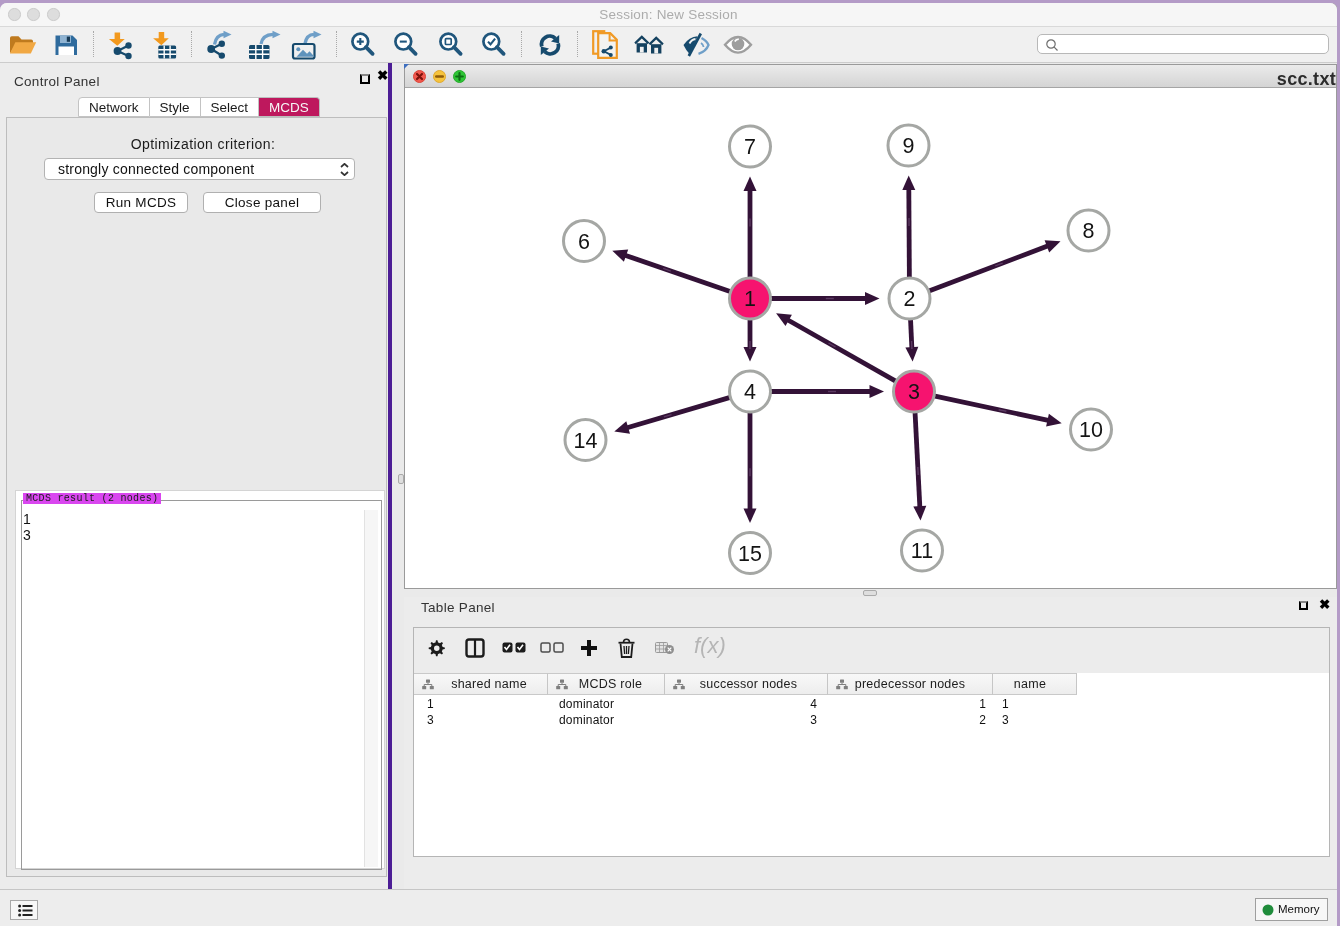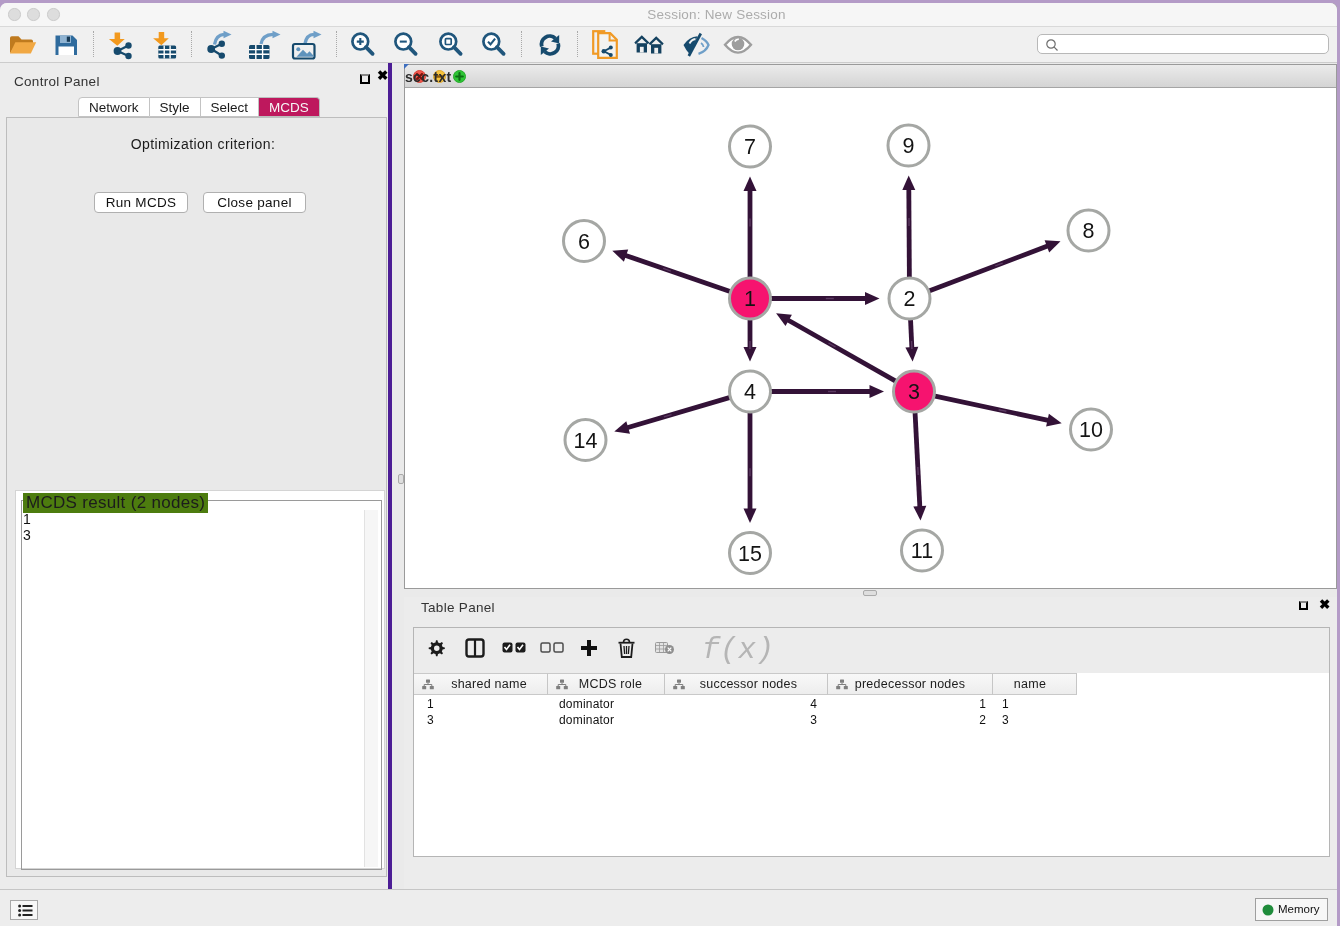--- a/index.html
+++ b/index.html
@@ -1,21 +1,21 @@
 <!DOCTYPE html>
 <html><head>
 <meta charset="utf-8">
 <style>
 * { margin:0; padding:0; box-sizing:border-box; }
 html,body { width:1340px; height:926px; overflow:hidden; }
 body { background:#b49bc7; font-family:"Liberation Sans", sans-serif; position:relative; }
 .abs { position:absolute; }
 #win { position:absolute; left:0; top:3px; width:1337px; height:923px; background:#ececec; border-radius:7px 7px 0 0; box-shadow:1px 0 0 #a9a9a9; }
 
-#titlebar { position:absolute; left:0; top:0; width:1337px; height:24px; background:#f6f6f6; border-radius:7px 7px 0 0; border-bottom:1px solid #d9d9d9;padding-left:48px; }
+#titlebar { position:absolute; left:0; top:0; width:1337px; height:24px; background:#f6f6f6; border-radius:7px 7px 0 0; border-bottom:1px solid #d9d9d9; }
 .tl { position:absolute; top:5px; width:12.5px; height:12.5px; border-radius:50%; background:#dddddd; border:1px solid #cbcbcb; }
 #wtitle { position:absolute; top:4px; width:100%; text-align:center; font-size:13.5px; letter-spacing:0.2px; color:#acacac; }
 
 #toolbar { position:absolute; left:0; top:24px; width:1337px; height:36px; background:#f0f0f0; border-bottom:1px solid #cccccc; }
 .tbi { position:absolute; top:3px; width:30px; height:30px; }
 .tbsep { position:absolute; top:4px; height:26px; width:0; border-left:1px dotted #a9a9a9; }
 #searchbox { position:absolute; left:1037px; top:7px; width:292px; height:20px; background:#ffffff; border:1px solid #b8b8b8; border-radius:5px; }
 
 #content { position:absolute; left:0; top:60px; width:1337px; height:826px; background:#eaeaea; }
 
@@ -26,27 +26,27 @@
 .tab { height:20px; line-height:20px; font-size:13.5px; text-align:center; background:#ffffff; border:1px solid #c3c3c3; border-left:none; color:#1a1a1a; padding:0 10px; }
 .tab.first { border-left:1px solid #c3c3c3; border-radius:4px 0 0 0; }
 .tab.sel { background:#be185d; color:#f6f6f6; border-radius:0 4px 0 0; border-color:#bdbdbd; }
 
 #optlabel { position:absolute; left:7px; top:73px; width:392px; text-align:center; font-size:14px; letter-spacing:0.4px; color:#1c1c1c; }
 #combo { position:absolute; left:44px; top:95px; width:311px; height:22px; background:#ffffff; border:1px solid #b3b3b3; border-radius:4px; font-size:14px; letter-spacing:0.2px; color:#111; line-height:21px; padding-left:13px; }
 .btn { position:absolute; height:21px; background:#ffffff; border:1px solid #b0b0b0; border-radius:4px; font-size:13.5px; letter-spacing:0.3px; color:#111; text-align:center; line-height:19px; }
 
 #grpwhite { position:absolute; left:15px; top:427px; width:370px; height:379px; background:#ffffff; border:1px solid #d4d4d4; }
 #grp { position:absolute; left:21px; top:437px; width:361px; height:370px; border:1px solid #9a9a9a; }
-#grplegend { position:absolute; left:23px; top:430px; background:#4d7c0f; padding:0 3px; font-size:17px; letter-spacing:0.3px; color:#1c1c1c; }
+#grplegend { position:absolute; left:23px; top:430px; background:#d946ef; padding:0 3px; font-size:10px; letter-spacing:0.3px; color:#1c1c1c;font-family:Liberation Mono, monospace; }
 #grptext { position:absolute; left:23px; top:448px; font-size:14px; color:#111; line-height:16.3px; }
 #grpsb { position:absolute; left:364px; top:447px; width:14px; height:357px; background:#f6f6f6; border-left:1px solid #e2e2e2; }
 
 #nwin { position:absolute; left:404px; top:1px; width:933px; height:525px; border:1px solid #9a9a9a; background:#ffffff; }
 #ntitle { position:absolute; left:0; top:0; width:100%; height:23px; background:linear-gradient(#ebebeb,#d4d4d4); border-bottom:1px solid #a5a5a5; }
-#ntext { position:absolute; top:4px; width:100%; text-align:left; font-size:14px; letter-spacing:0.3px; font-weight:bold; color:#2c2c2c; }
+#ntext { position:absolute; top:4px; width:100%; text-align:right; font-size:18px; letter-spacing:0.3px; font-weight:bold; color:#2c2c2c; }
 .mac { position:absolute; top:5px; width:13px; height:13px; border-radius:50%; box-sizing:border-box; display:flex; align-items:center; justify-content:center; }
 
 #tp { position:absolute; left:404px; top:534px; width:933px; height:292px; background:#ececec; }
 #tpheader { position:absolute; left:17px; top:3px; font-size:13.5px; letter-spacing:0.3px; color:#333333; }
 #tpbox { position:absolute; left:9px; top:30px; width:917px; height:230px; background:#ffffff; border:1px solid #b5b5b5; }
 #tptools { position:absolute; left:0; top:0; width:100%; height:45px; background:#ececec; }
 
 #thead { position:absolute; left:0; top:45px; height:22px; display:flex; }
 .th { height:22px; background:linear-gradient(#f8f8f8,#ededed); border-right:1px solid #c6c6c6; border-top:1px solid #c9c9c9; border-bottom:1px solid #c9c9c9; position:relative; font-size:12.5px; letter-spacing:0.25px; color:#1c1c1c; }
 .th span { position:absolute; width:100%; text-align:center; top:3px; left:0; box-sizing:border-box; }
@@ -212,22 +212,26 @@
       <div class="abs" style="left:360px;top:11px;width:10px;height:10px;border:2px solid #000;border-top-color:#888;"></div>
       <div class="abs" style="left:377px;top:7px;font-size:13.5px;font-weight:bold;color:#000;line-height:11px;">✖</div>
       <div id="cpbox"></div>
       <div class="tabrow" style="left:78px;top:34px;">
         <div class="tab first">Network</div>
         <div class="tab">Style</div>
         <div class="tab">Select</div>
         <div class="tab sel">MCDS</div>
       </div>
       <div id="optlabel">Optimization criterion:</div>
+      <div id="combo">strongly connected component<svg width="9" height="13" style="position:absolute;right:5px;top:4px" viewBox="0 0 9 13">
+            <path d="M1 4 L4.5 0.8 L8 4" fill="none" stroke="#333" stroke-width="1.7"></path>
+            <path d="M1 9 L4.5 12.2 L8 9" fill="none" stroke="#333" stroke-width="1.7"></path>
+          </svg></div>
       <div class="btn" style="left:94px;top:129px;width:94px;">Run MCDS</div>
-      <div class="btn" style="left:203px;top:129px;width:103px;">Close panel</div>
+      <div class="btn" style="left:203px;top:129px;width:118px;">Close panel</div>
       <div id="grpwhite"></div>
       <div id="grp"></div>
       <div id="grpsb"></div>
       <div id="grplegend">MCDS result (2 nodes)</div>
       <div id="grptext">1<br>3</div>
     </div>
     <div class="abs" style="left:398px;top:411px;width:6px;height:10px;background:#dedede;border:1px solid #aaaaaa;border-radius:2px;"></div>
     <div class="abs" style="left:863px;top:527px;width:14px;height:6px;background:#dedede;border:1px solid #aaaaaa;border-radius:2px;"></div>
     <div id="nwin">
       <div style="position:absolute;left:-1px;top:-1px;width:0;height:0;border-top:5px solid #3f6fbf;border-right:5px solid transparent;z-index:5;"></div>
@@ -358,21 +362,21 @@
               <path d="M1.5 4.7 H17.5" stroke="#1c1c1c" stroke-width="1.8"></path>
               <path d="M6.5 4.2 Q6.5 1.2 9.5 1.2 Q12.5 1.2 12.5 4.2" fill="none" stroke="#1c1c1c" stroke-width="1.6"></path>
               <path d="M7 8 L7.6 16 M9.5 8 L9.5 16 M12 8 L11.4 16" stroke="#1c1c1c" stroke-width="1.3"></path>
             </svg>
 <svg style="position:absolute;left:241px;top:14px" width="20" height="13" viewBox="0 0 20 13">
               <rect x="0.5" y="0.5" width="12" height="10" rx="1" fill="#e3e3e3" stroke="#9a9a9a"></rect>
               <path d="M0.5 3.5 h12 M0.5 7 h12 M4.5 0.5 v10 M8.5 0.5 v10" stroke="#9a9a9a" stroke-width="0.8"></path>
               <circle cx="14.5" cy="7.5" r="4.5" fill="#8f8f8f"></circle>
               <path d="M12.7 5.7 L16.3 9.3 M16.3 5.7 L12.7 9.3" stroke="#fff" stroke-width="1.2"></path>
             </svg>
-<div style="position:absolute;left:288px;top:5px;font-family:Liberation Mono, monospace;font-style:italic;font-size:30px;color:#b5b5b5;">f(x)</div>
+<div style="position:absolute;left:280px;top:5px;font-family:Liberation Sans, sans-serif;font-style:italic;font-size:22px;color:#b5b5b5;">f(x)</div>
           </div>
         <div id="thead">
           <div class="th" style="width:134px;">
               <svg class="treeic" width="12" height="11" viewBox="0 0 12 11">
                 <g fill="#7f7f7f">
                   <rect x="4" y="0.5" width="4" height="3.2" rx="0.5"></rect>
                   <rect x="0.2" y="7" width="4" height="3.2" rx="0.5"></rect>
                   <rect x="7.8" y="7" width="4" height="3.2" rx="0.5"></rect>
                   <path d="M6 3.7 V5.5 M2.2 7 V5.5 H9.8 V7" stroke="#7f7f7f" stroke-width="1" fill="none"></path>
                 </g>

